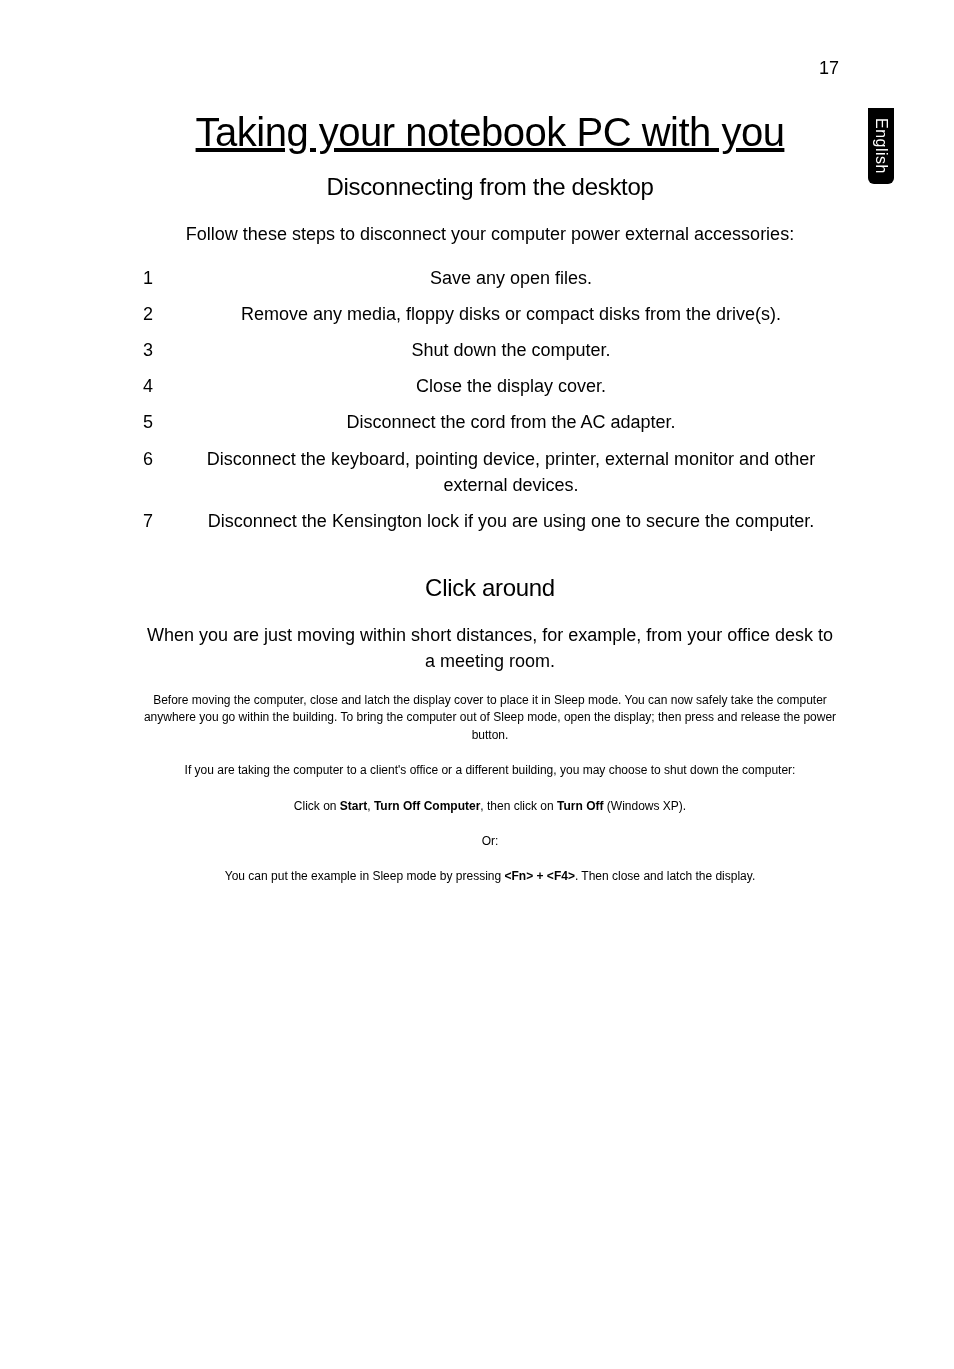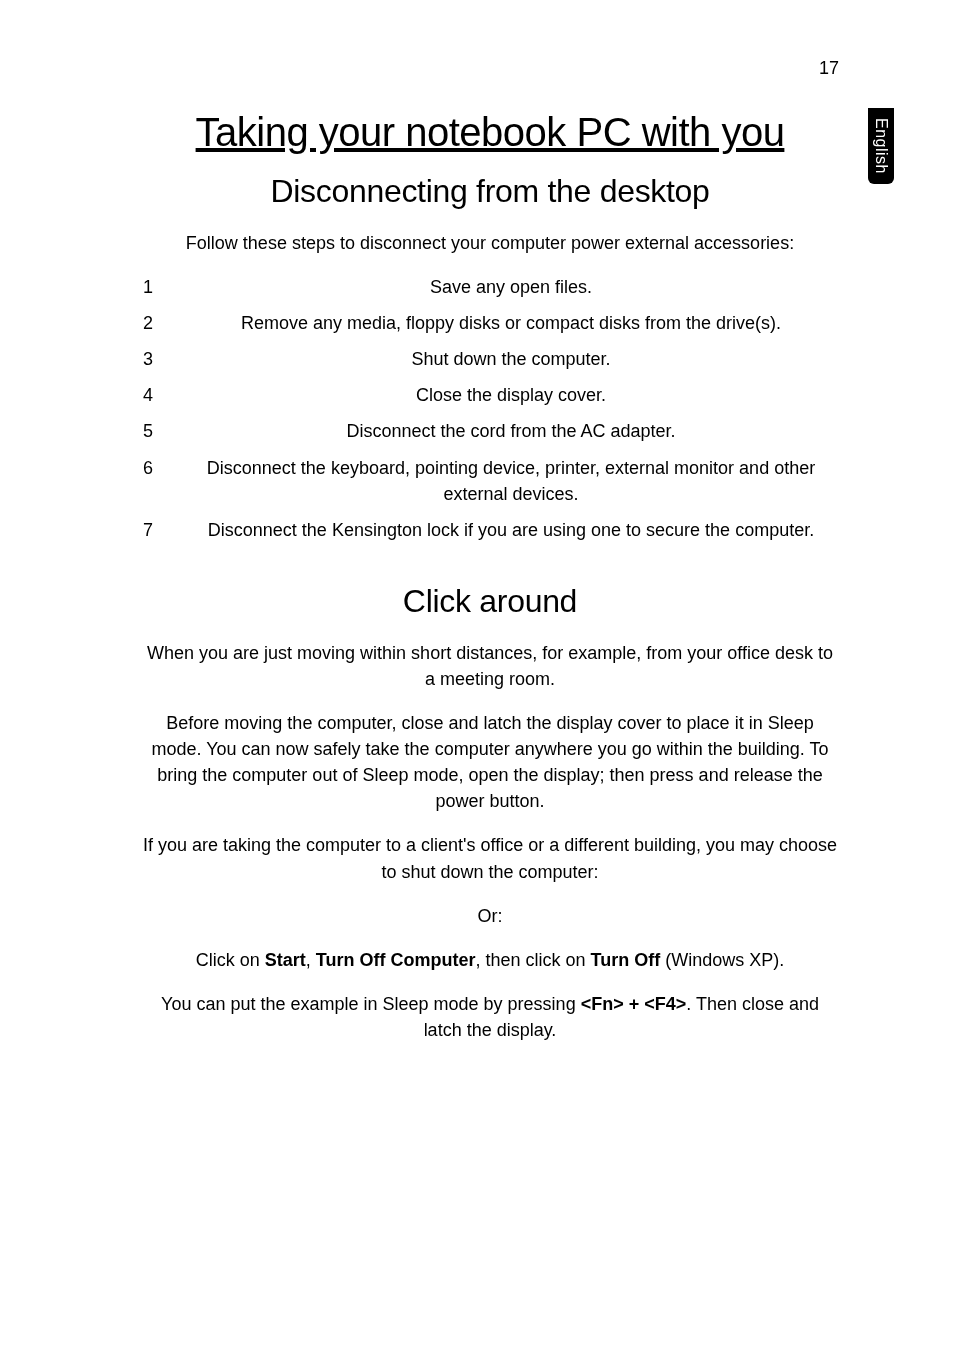--- a/index.html
+++ b/index.html
@@ -47,21 +47,21 @@
       margin-bottom: 18px;
       letter-spacing: -0.5px;
       text-decoration: underline;
     }
     .intro {
       font-size: 18px;
       line-height: 1.45;
       margin-bottom: 40px;
     }
     h2 {
-      font-size: 32px;
+      font-size: 24px;
       font-weight: 400;
       margin-bottom: 20px;
       letter-spacing: -0.3px;
     }
     .subintro {
       font-size: 18px;
       line-height: 1.45;
       margin-bottom: 18px;
     }
     ol {
@@ -80,21 +80,21 @@
     }
     ol li .txt {
       flex: 1;
     }
     h3 {
       font-size: 27px;
       font-weight: 400;
       margin-bottom: 20px;
     }
     p.body {
-      font-size: 18px;
+      font-size: 12px;
       line-height: 1.45;
       margin-bottom: 18px;
     }
   </style>
 </head>
 <body>
 
 <div class="page-number">17</div>
 <div class="side-tab">English</div>
 
@@ -133,21 +133,21 @@
         <span class="num">7</span>
         <span class="txt">Disconnect the Kensington lock if you are using one to secure the computer.</span>
       </li>
   </ol>
 
   <h2>Click around</h2>
   <p class="subintro">When you are just moving within short distances, for example, from your office desk to a meeting room.</p>
 
   <p class="body">Before moving the computer, close and latch the display cover to place it in Sleep mode. You can now safely take the computer anywhere you go within the building. To bring the computer out of Sleep mode, open the display; then press and release the power button.</p>
   <p class="body">If you are taking the computer to a client's office or a different building, you may choose to shut down the computer:</p>
-  <p class="body">Or:</p>
   <p class="body">
     <span>Click on </span><strong>Start</strong><span>, </span><strong>Turn Off Computer</strong><span>, then click on </span><strong>Turn Off</strong><span> (Windows XP).</span>
   </p>
+  <p class="body">Or:</p>
   <p class="body">
     <span>You can put the example in Sleep mode by pressing </span><strong>&lt;Fn&gt; + &lt;F4&gt;</strong><span>. Then close and latch the display.</span>
   </p>
 
 </div>
 
 </body></html>

